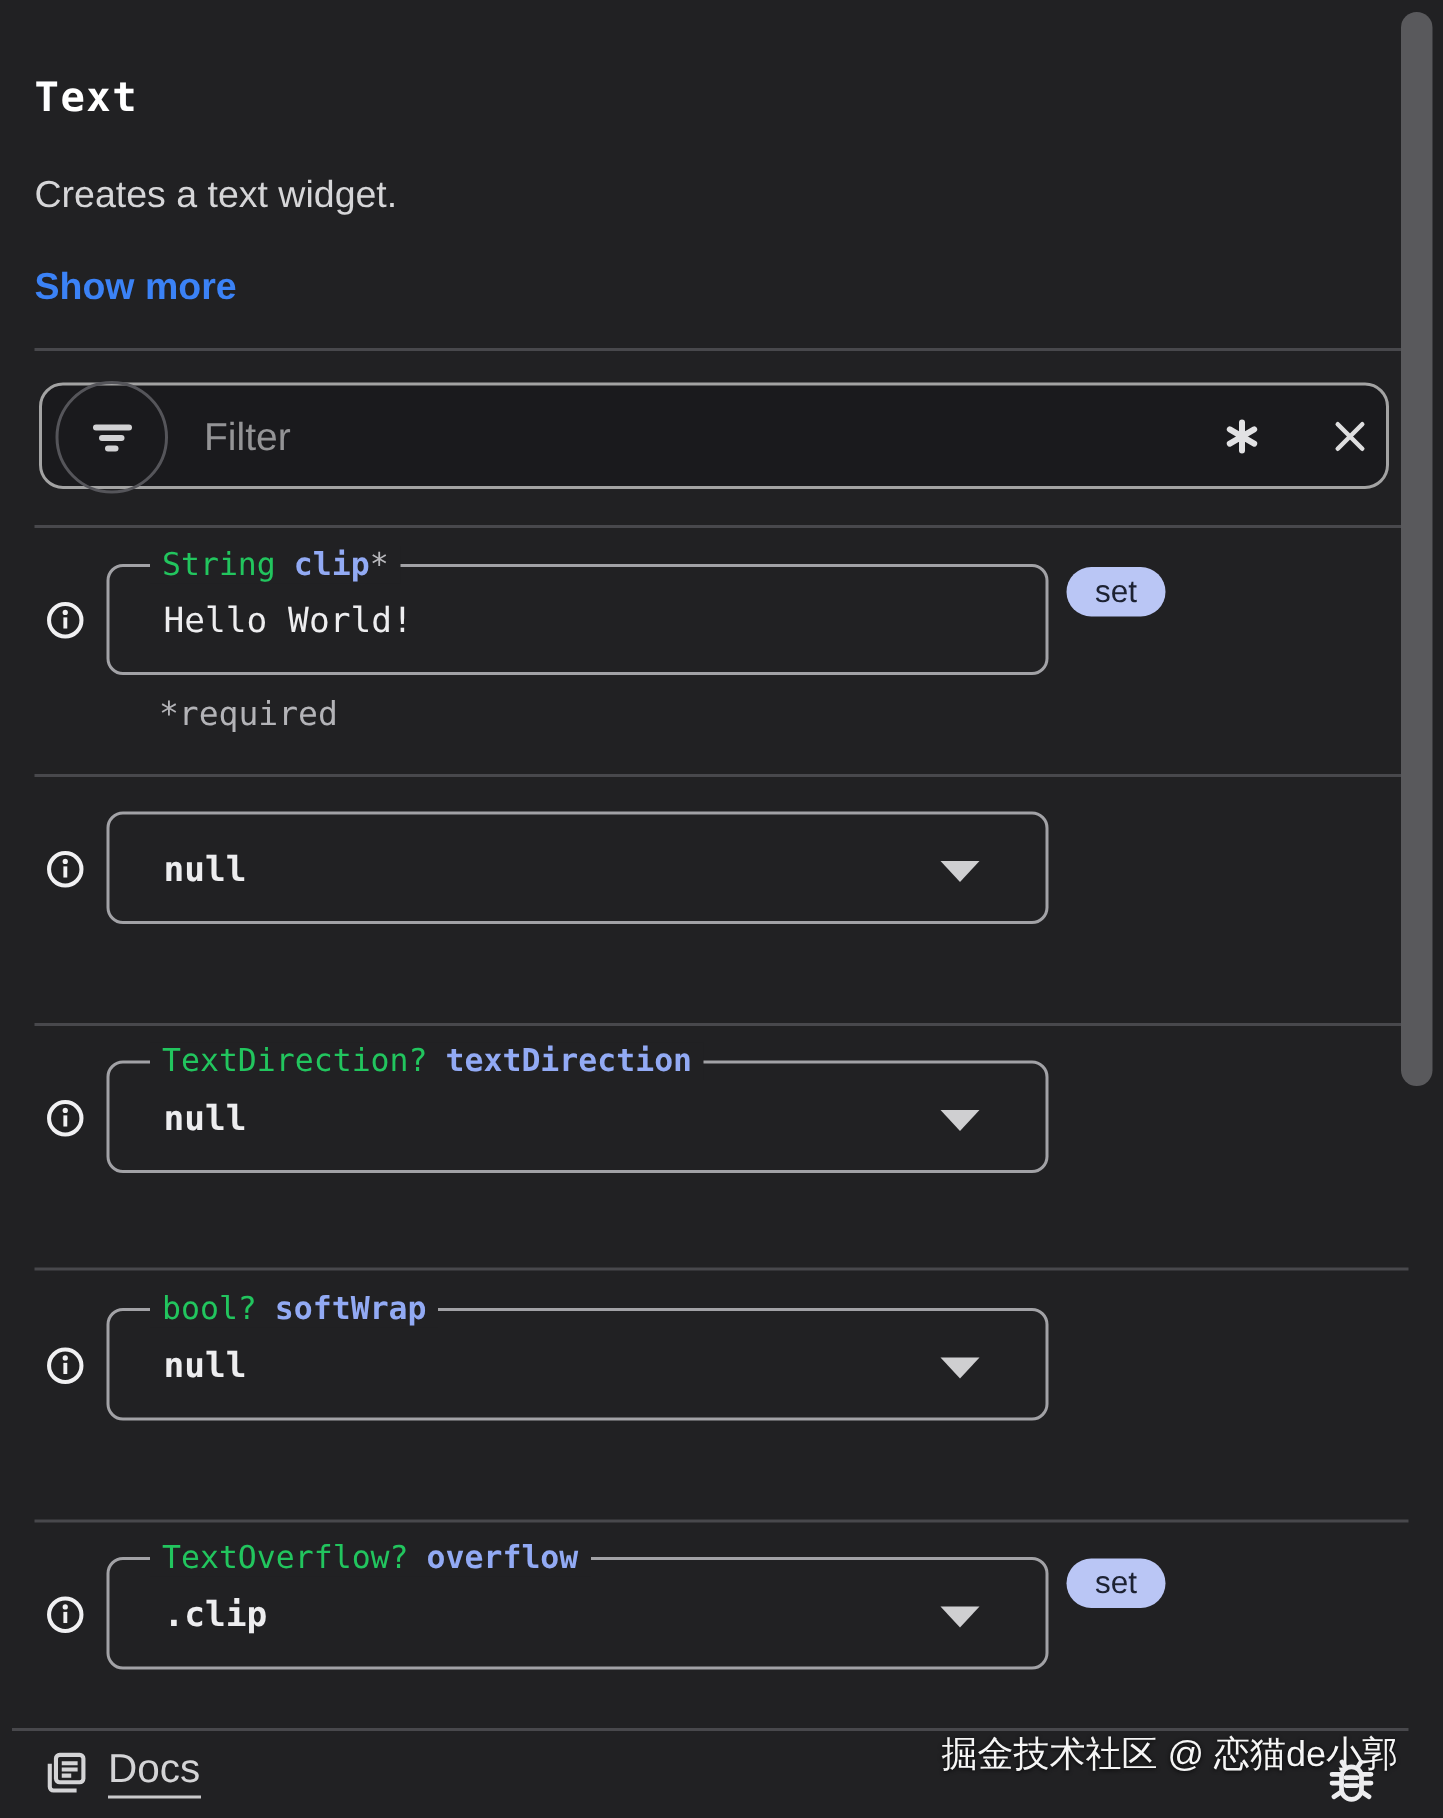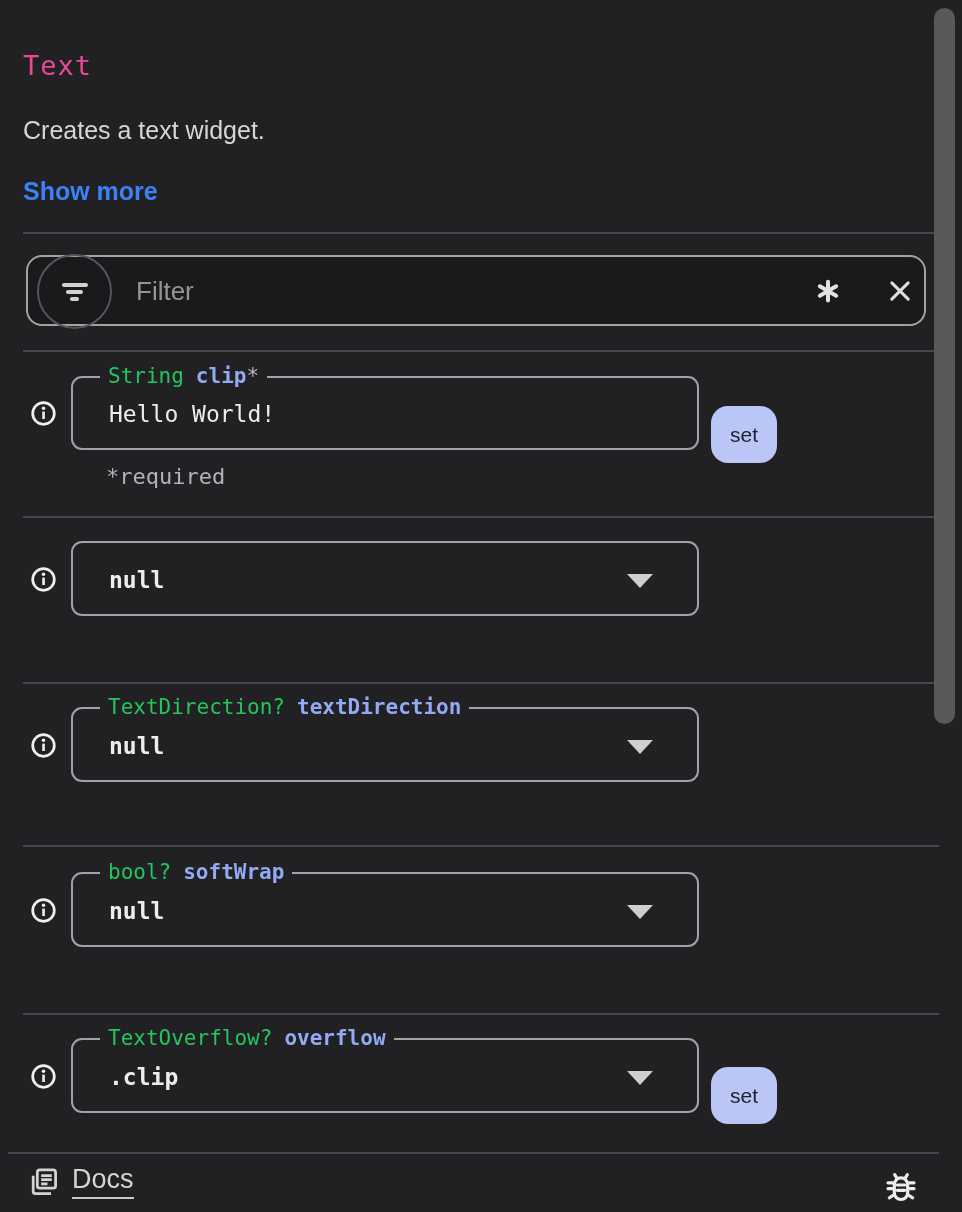--- a/index.html
+++ b/index.html
@@ -1,21 +1,21 @@
 <!DOCTYPE html>
 <html><head>
 <meta charset="utf-8">
 <style>
   html,body{margin:0;padding:0;background:#212123;}
   #app{position:relative;width:962px;height:1212px;background:#212123;overflow:hidden;
        font-family:"Liberation Sans",sans-serif;color:#e6e6e8;}
 
   
   #page-title{position:absolute;left:23px;top:50px;font-family:"DejaVu Sans Mono",monospace;
-    font-weight:normal;font-size:27px;letter-spacing:1px;color:#ec4899;}
+    font-weight:bold;font-size:27px;letter-spacing:1px;color:#ffffff;}
   #page-desc{position:absolute;left:23px;top:116px;font-size:25px;color:#d6d6d8;}
   #show-more{position:absolute;left:23px;top:177px;font-size:25px;font-weight:bold;color:#3b82f6;cursor:pointer;}
 
   .divider{position:absolute;left:23px;width:916px;height:2px;background:#48484c;}
 
   
   #filter-bar{position:absolute;left:26px;top:255px;width:900px;height:71px;
     border:2px solid #a3a3a3;border-radius:16px;background:#1a1a1d;box-sizing:border-box;}
   #filter-circle{position:absolute;left:9px;top:-3px;width:75px;height:75px;border-radius:50%;
     border:2px solid #55555a;box-sizing:border-box;display:flex;align-items:center;justify-content:center;cursor:pointer;}
@@ -37,22 +37,22 @@
   .legend .t{color:#22c55e;}
   .legend .n{color:#92aaf4;font-weight:bold;margin-left:12px;}
   .legend .m{color:#b9b9bd;}
   .val{position:absolute;left:36px;top:50%;transform:translateY(-46%);
     font-family:"DejaVu Sans Mono",monospace;font-size:23px;color:#ededef;white-space:nowrap;}
   .val.b{font-weight:bold;}
   .val-input{position:absolute;left:34px;top:0;width:540px;height:100%;background:transparent;border:none;outline:none;
     font-family:"DejaVu Sans Mono",monospace;font-size:23px;color:#ededef;}
   .arrow{position:absolute;right:44px;top:50%;margin-top:-5px;width:0;height:0;
     border-left:13px solid transparent;border-right:13px solid transparent;border-top:14px solid #cfcfd1;}
-  .set-badge{position:absolute;left:711px;height:33px;line-height:33px;padding:12px 19px;border-radius:17px;
-    background:#bac6f5;color:#1d2232;font-size:21px;cursor:pointer;margin-top:28px;}
+  .set-badge{position:absolute;left:711px;height:33px;line-height:33px;padding:0 19px;border-radius:17px;
+    background:#bac6f5;color:#1d2232;font-size:21px;cursor:pointer;}
   .helper{position:absolute;left:106px;font-family:"DejaVu Sans Mono",monospace;font-size:22px;color:#b3b3b7;}
 
   
   #scrollbar-thumb{position:absolute;left:934px;top:8px;width:21px;height:716px;border-radius:11px;background:#59595c;cursor:pointer;}
 
   
   #docs-link{position:absolute;left:27px;top:1164px;display:flex;align-items:center;gap:12px;cursor:pointer;}
   #docs-label{font-size:27px;color:#d4d4d6;border-bottom:2px solid #c9c9cb;padding-bottom:2px;}
   #watermark{position:absolute;right:30px;top:1153px;font-size:24px;color:#f5f5f5;white-space:nowrap;
     text-shadow:0 1px 3px rgba(0,0,0,.85);}
@@ -180,20 +180,21 @@
 
   <div id="docs-link">
     <svg width="33" height="34" viewBox="0 0 24 24" fill="none" stroke="#d4d4d6" stroke-width="2">
       <path d="M4.5 7.5v11.2a1.8 1.8 0 0 0 1.8 1.8H17.5"></path>
       <rect x="7.5" y="3.2" width="13.3" height="13.3" rx="1.8"></rect>
       <path d="M10.3 7.3h7.7M10.3 10.3h7.7M10.3 13.3h4.6"></path>
     </svg>
     <span id="docs-label">Docs</span>
   </div>
 
+  <div id="watermark">掘金技术社区 @ 恋猫de小郭</div>
 
   <svg id="bug-icon" viewBox="0 0 24 24" fill="none" stroke="#ededef" stroke-width="1.9" stroke-linecap="round">
     <rect x="8" y="6.5" width="8" height="13" rx="4"></rect>
     <path d="M9.8 10.8h4.4M9.8 14h4.4"></path>
     <path d="M8 9.5H4.2M8 13H4.2M8 16.5l-3 2M16 9.5h3.8M16 13h3.8M16 16.5l3 2M9.6 6.8L8.2 4.6M14.4 6.8l1.4-2.2"></path>
   </svg>
 
   <div id="scrollbar-thumb"></div>
 
 </div>

